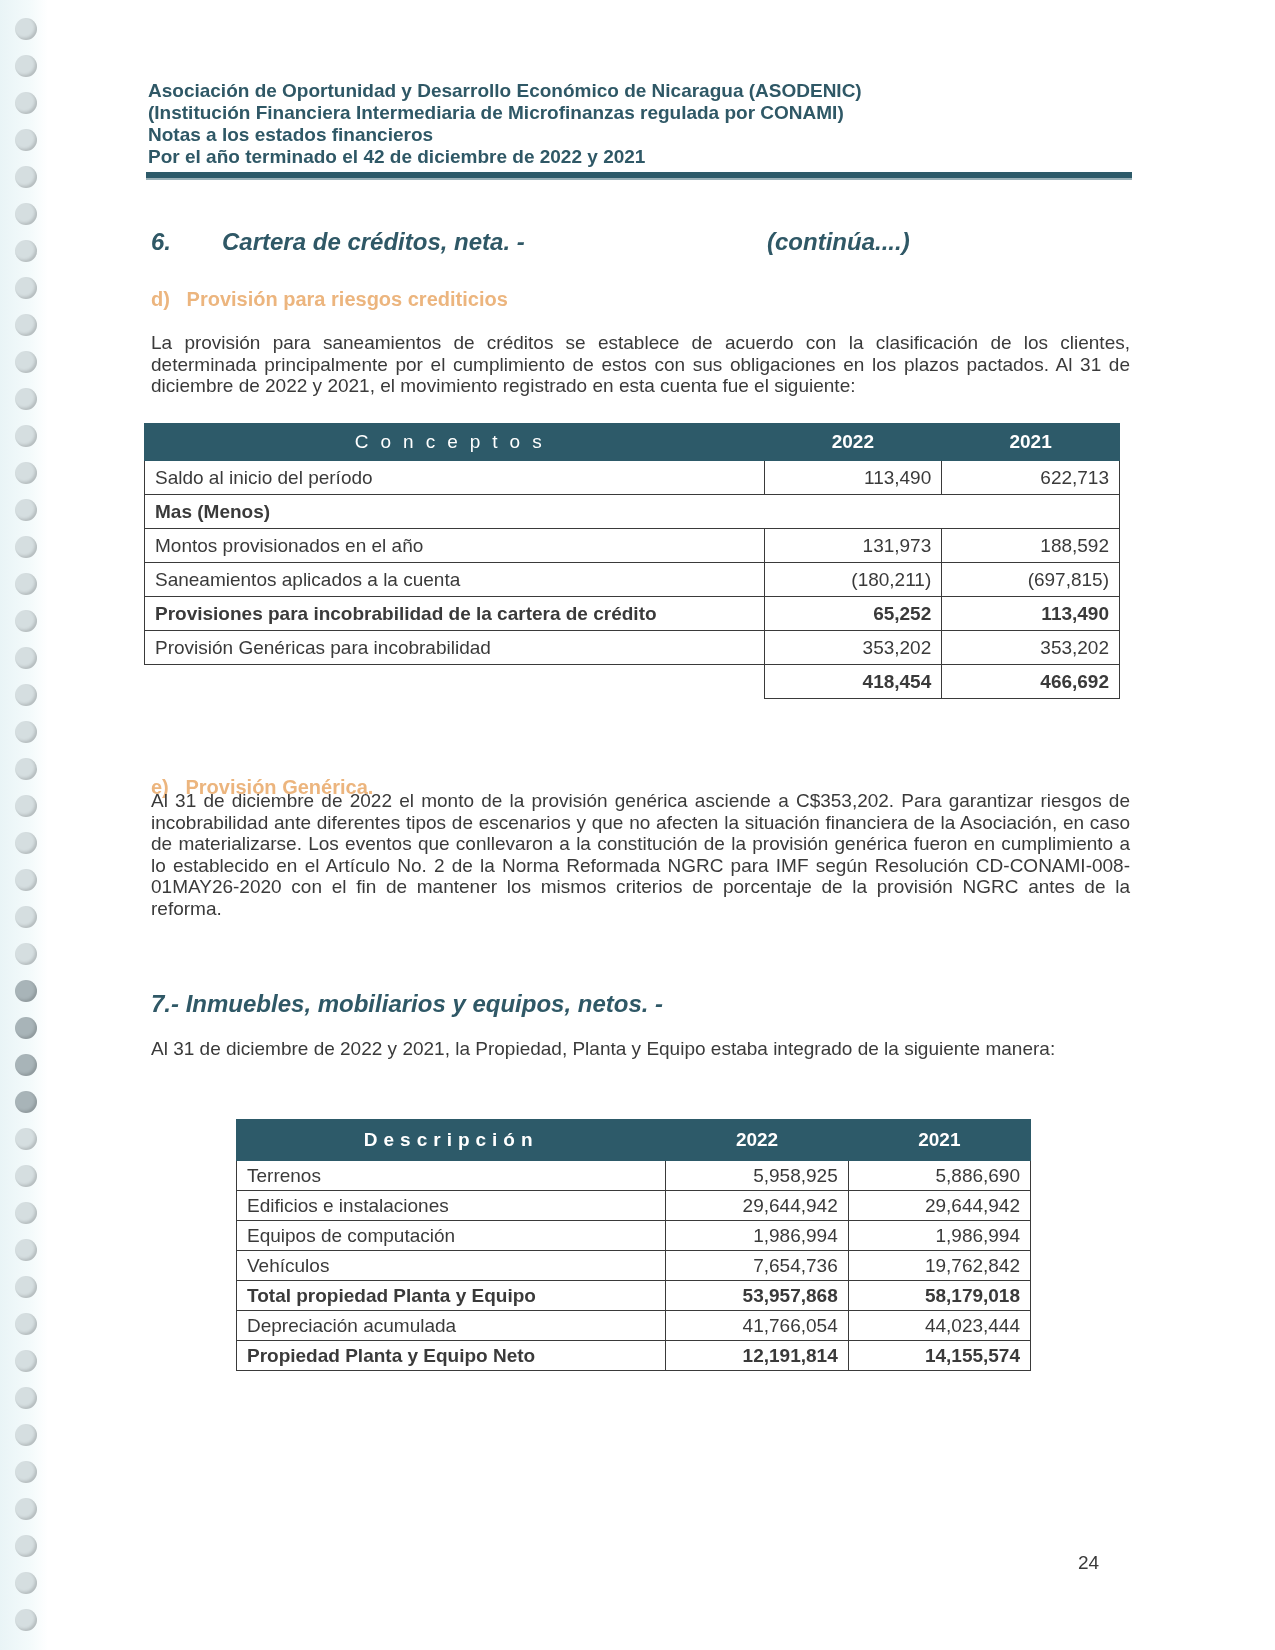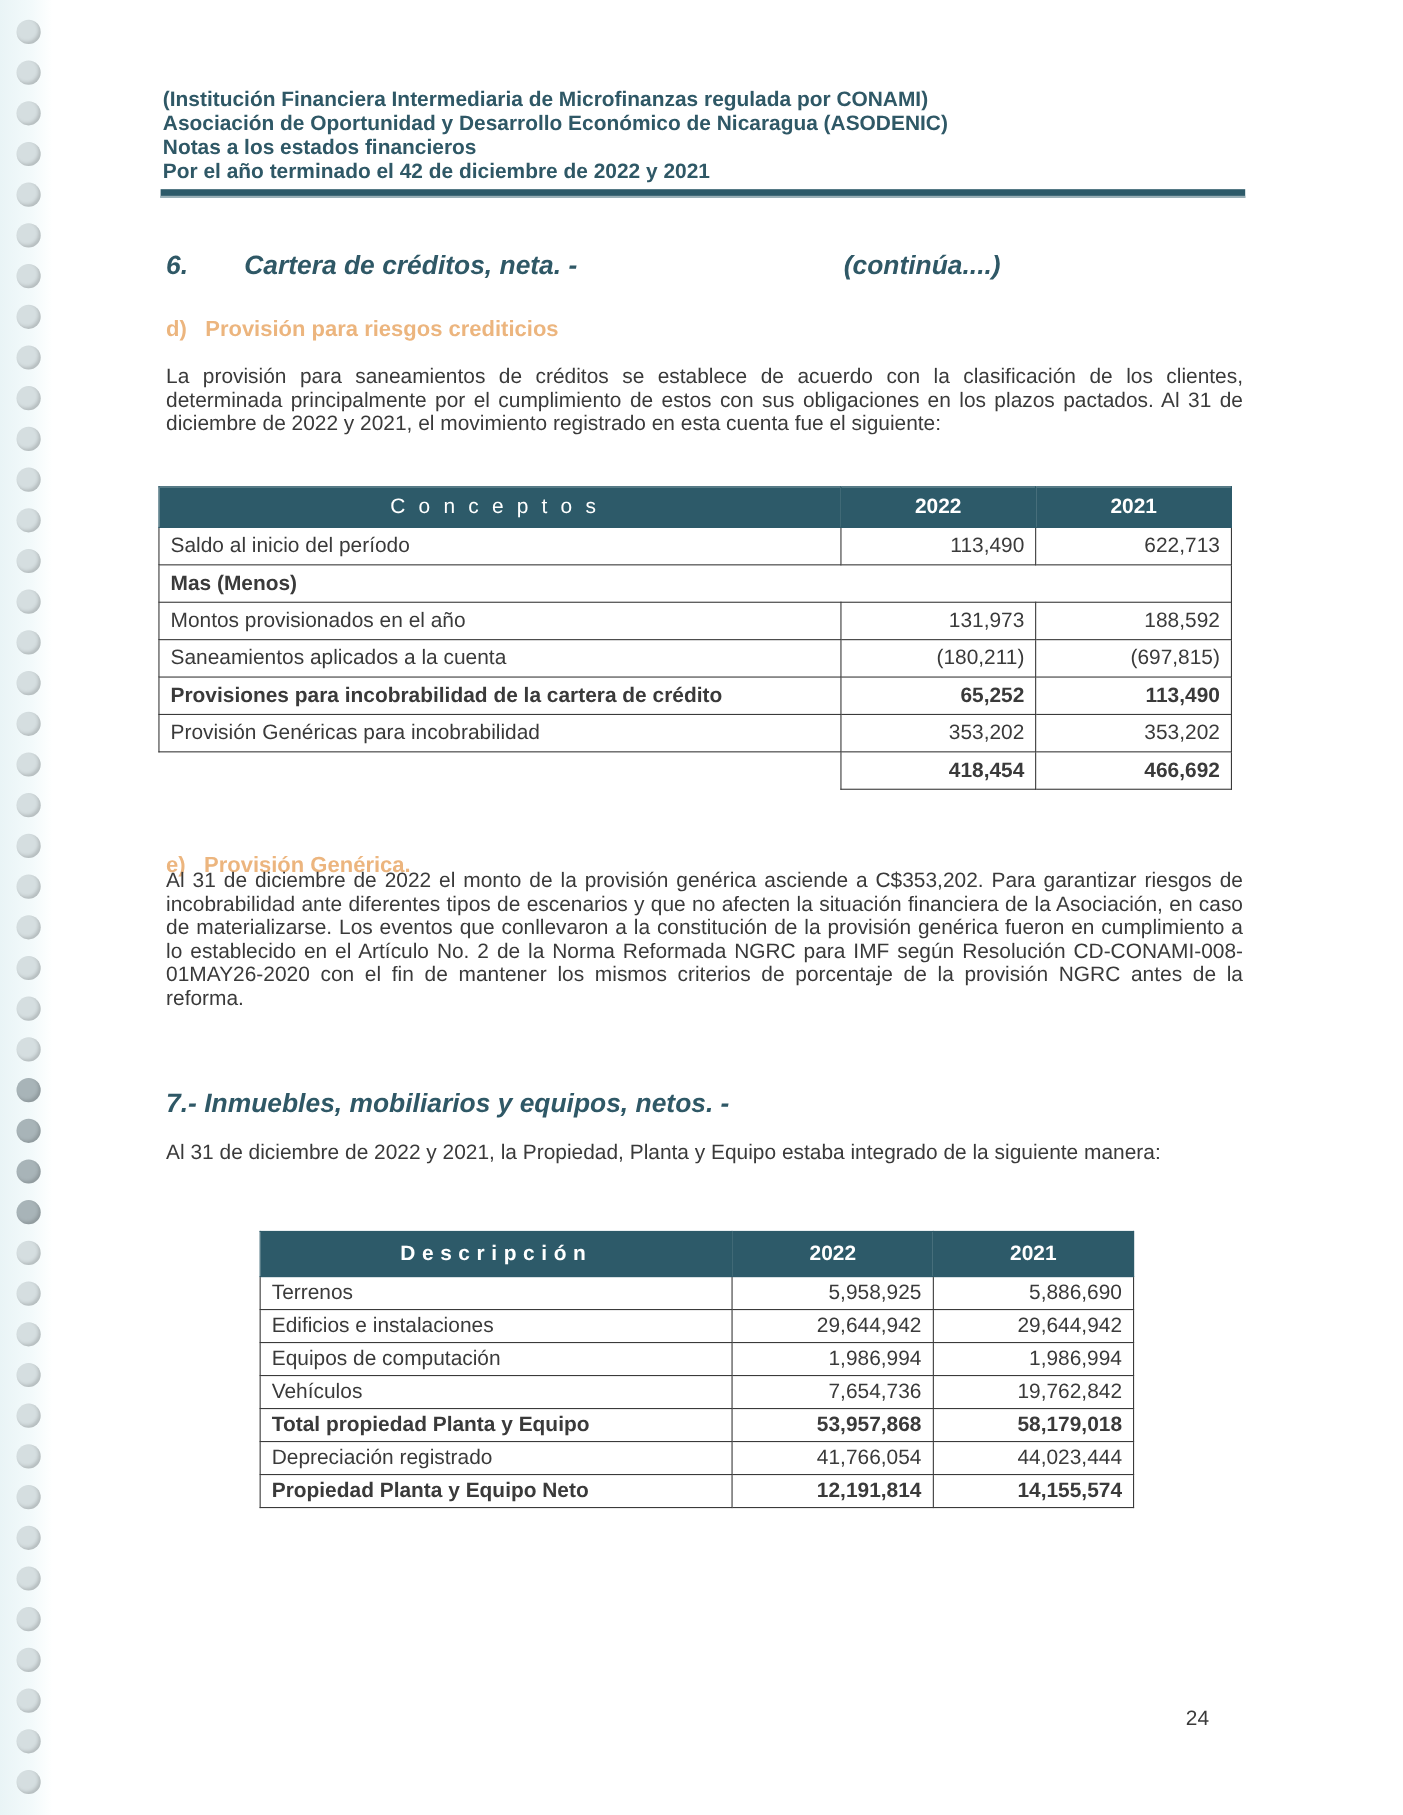--- a/index.html
+++ b/index.html
@@ -68,35 +68,35 @@
     <div class="hole" style="top: 1387px;"></div>
     <div class="hole" style="top: 1424px;"></div>
     <div class="hole" style="top: 1461px;"></div>
     <div class="hole" style="top: 1498px;"></div>
     <div class="hole" style="top: 1535px;"></div>
     <div class="hole" style="top: 1572px;"></div>
     <div class="hole" style="top: 1609px;"></div>
   </div>
 
 <div class="header">
+  <div>Asociación de Oportunidad y Desarrollo Económico de Nicaragua (ASODENIC)</div>
   <div>(Institución Financiera Intermediaria de Microfinanzas regulada por CONAMI)</div>
-  <div>Asociación de Oportunidad y Desarrollo Económico de Nicaragua (ASODENIC)</div>
   <div>Notas a los estados financieros</div>
   <div>Por el año terminado el 42 de diciembre de 2022 y 2021</div>
 </div>
 <div class="header-rule"></div>
 
 <div class="sec-title" style="left:151px; top:228px;">6.</div>
 <div class="sec-title" style="left:222px; top:228px;">Cartera de créditos, neta. -</div>
 <div class="sec-title" style="left:767px; top:228px;">(continúa....)</div>
 
 <div class="sub-title" style="left:151px; top:288px; white-space:pre;">d)   Provisión para riesgos crediticios</div>
 <div class="para" style="top:332px;">La provisión para saneamientos de créditos se establece de acuerdo con la clasificación de los clientes, determinada principalmente por el cumplimiento de estos con sus obligaciones en los plazos pactados. Al 31 de diciembre de 2022 y 2021, el movimiento registrado en esta cuenta fue el siguiente:</div>
 
-<table style="left:144px; top:442px; width:976px;">
+<table style="left:144px; top:423px; width:976px;">
   <thead>
     <tr>
       <th class="spaced" style="width:600px;">Conceptos</th>
       <th style="width:170px;">2022</th>
       <th style="width:170px;">2021</th>
     </tr>
   </thead>
   <tbody>
     <tr>
       <td>Saldo al inicio del período</td>
@@ -168,21 +168,21 @@
       <td>Vehículos</td>
       <td class="num">7,654,736</td>
       <td class="num">19,762,842</td>
     </tr>
     <tr class="bold">
       <td>Total propiedad Planta y Equipo</td>
       <td class="num">53,957,868</td>
       <td class="num">58,179,018</td>
     </tr>
     <tr>
-      <td>Depreciación registrado</td>
+      <td>Depreciación acumulada</td>
       <td class="num">41,766,054</td>
       <td class="num">44,023,444</td>
     </tr>
     <tr class="bold">
       <td>Propiedad Planta y Equipo Neto</td>
       <td class="num">12,191,814</td>
       <td class="num">14,155,574</td>
     </tr>
   </tbody>
 </table>

